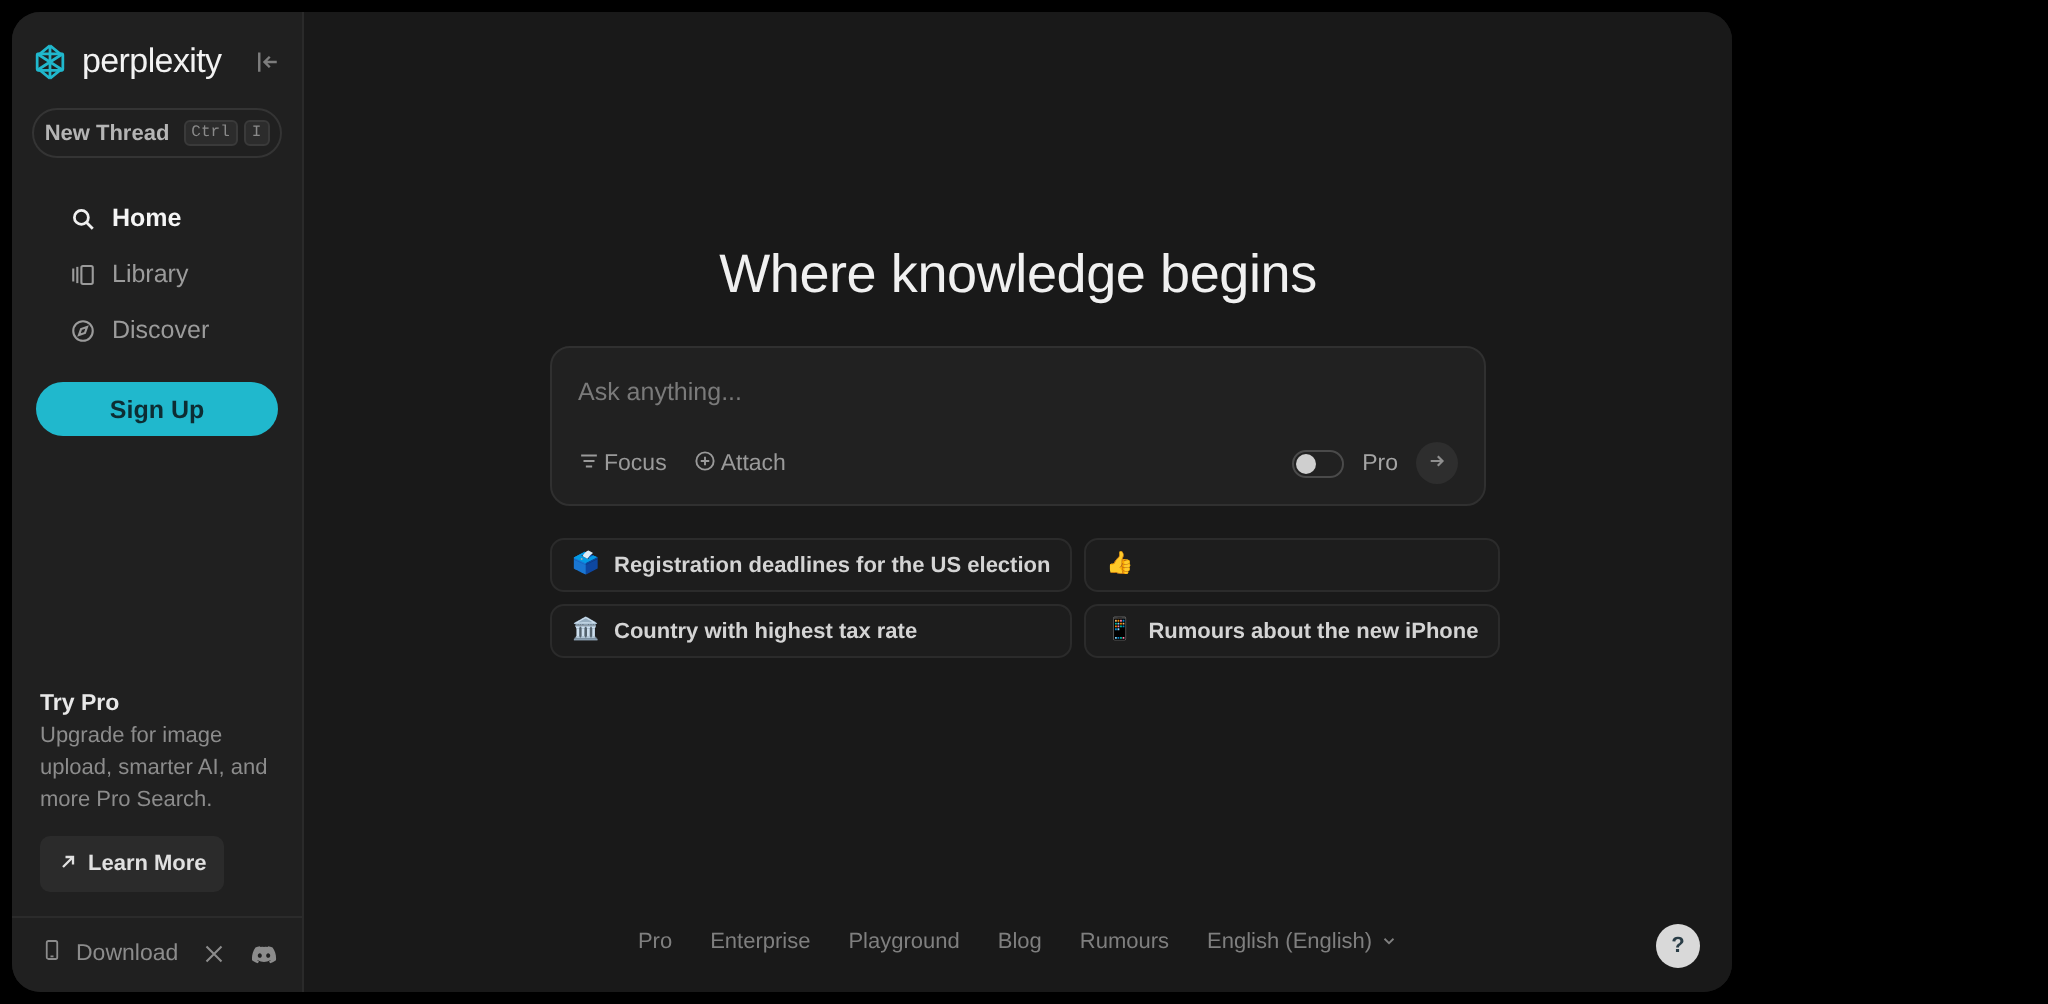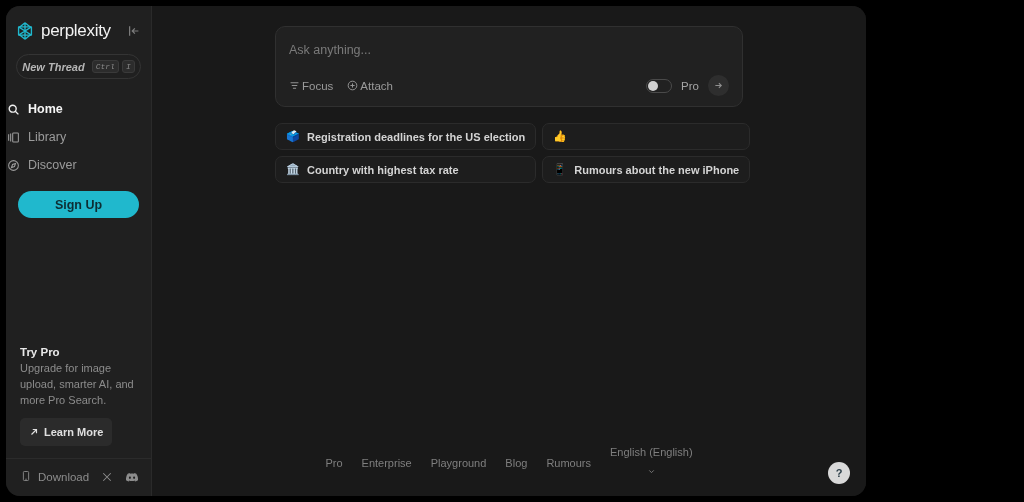--- a/index.html
+++ b/index.html
@@ -60,21 +60,20 @@
     margin: 12px 10px 0 10px;
     height: 25px;
     border: 1px solid #343434;
     border-radius: 13px;
     display: flex;
     align-items: center;
     justify-content: center;
     gap: 7px;
     cursor: pointer;
     background: transparent;
-    font-style: italic;
   }
   .new-thread-label {
     color: #b5b5b5;
     font-size: 11px;
     font-weight: 600;
   }
   .kbd-group { display: flex; gap: 3px; }
   .kbd {
     background: #2c2c2c;
     border: 1px solid #3a3a3a;
@@ -84,21 +83,21 @@
     font-size: 8px;
     padding: 1px 3px;
     line-height: 1.2;
   }
 
   .nav { margin-top: 16px; display: flex; flex-direction: column; }
   .nav-item {
     display: flex;
     align-items: center;
     gap: 8px;
-    padding: 7px 0;
+    padding: 7px 28px;
     cursor: pointer;
   }
   .nav-icon {
     width: 14px; height: 14px;
     display: flex; align-items: center; justify-content: center;
     flex-shrink: 0;
   }
   .nav-label { font-size: 12.5px; color: #9b9b9b; font-weight: 400; }
   .nav-item.active .nav-label { color: #f5f5f5; font-weight: 700; }
 
@@ -263,21 +262,21 @@
     align-items: center;
     justify-content: center;
     gap: 19px;
   }
   .footer-link {
     color: #7f7f7f;
     font-size: 11px;
     cursor: pointer;
     text-decoration: none;
   }
-  .lang-select { display: flex; align-items: center; gap: 4px; cursor: pointer; flex-direction: column; }
+  .lang-select { display: flex; align-items: center; gap: 4px; cursor: pointer; }
 
   .help-btn {
     position: absolute;
     right: 16px;
     bottom: 12px;
     width: 22px; height: 22px;
     border-radius: 50%;
     background: #d9d9d9;
     display: flex;
     align-items: center;
@@ -391,20 +390,21 @@
           <svg viewBox="0 0 18 14" width="14" height="11" fill="#8c8c8c">
             <path d="M14.5 2.2A12 12 0 0 0 11.6 1.3l-.2.4a11 11 0 0 1 2.6 1A10.4 10.4 0 0 0 9 1.8a10.4 10.4 0 0 0-5 .9 11 11 0 0 1 2.6-1l-.2-.4A12 12 0 0 0 3.5 2.2C1.6 5 1.1 7.7 1.3 10.4A12.2 12.2 0 0 0 5 12.3l.8-1.1a7.8 7.8 0 0 1-1.2-.6l.3-.2a8.6 8.6 0 0 0 8.2 0l.3.2a7.8 7.8 0 0 1-1.2.6l.8 1.1a12.2 12.2 0 0 0 3.7-1.9c.3-3.1-.5-5.8-2.2-8.2zM6.3 8.8c-.7 0-1.3-.7-1.3-1.5S5.6 5.8 6.3 5.8s1.3.7 1.3 1.5-.6 1.5-1.3 1.5zm5.4 0c-.7 0-1.3-.7-1.3-1.5s.6-1.5 1.3-1.5 1.3.7 1.3 1.5-.6 1.5-1.3 1.5z"></path>
           </svg>
         </span>
       </div>
     </div>
   </aside>
 
   <main class="main">
 
+    <h1 class="headline">Where knowledge begins</h1>
 
     <div class="search-box">
       <input class="search-input" type="text" placeholder="Ask anything..." style="">
 
       <div class="search-toolbar">
         <div class="tool-btn">
           <span>
             <svg viewBox="0 0 14 14" width="11" height="11" fill="none" stroke="#9a9a9a" stroke-width="1.2">
               <path d="M2 3.5 L12 3.5 M3.5 7 L10.5 7 M5 10.5 L9 10.5"></path>
             </svg>

